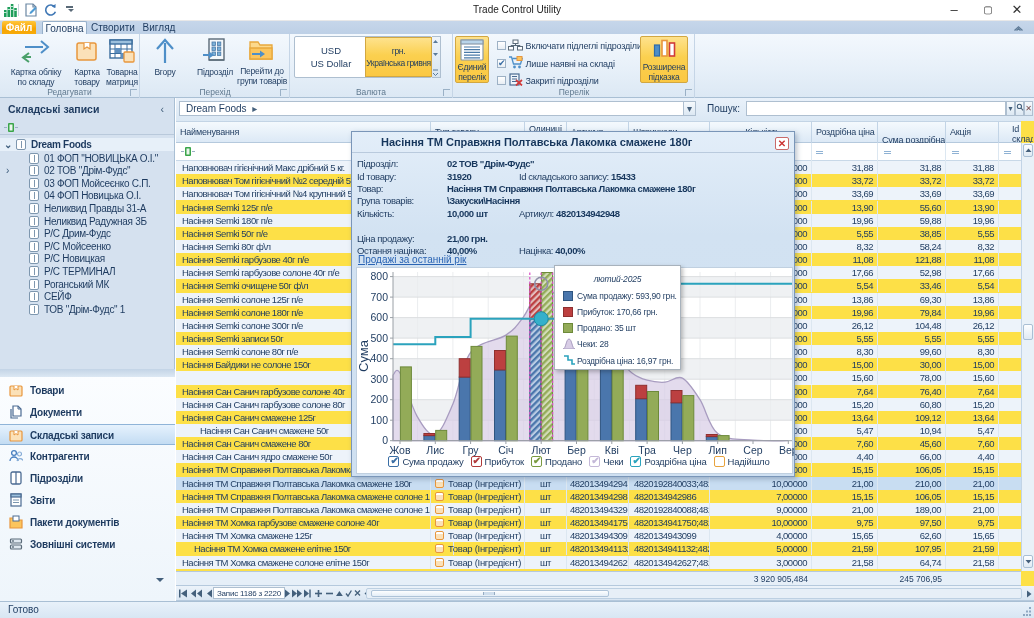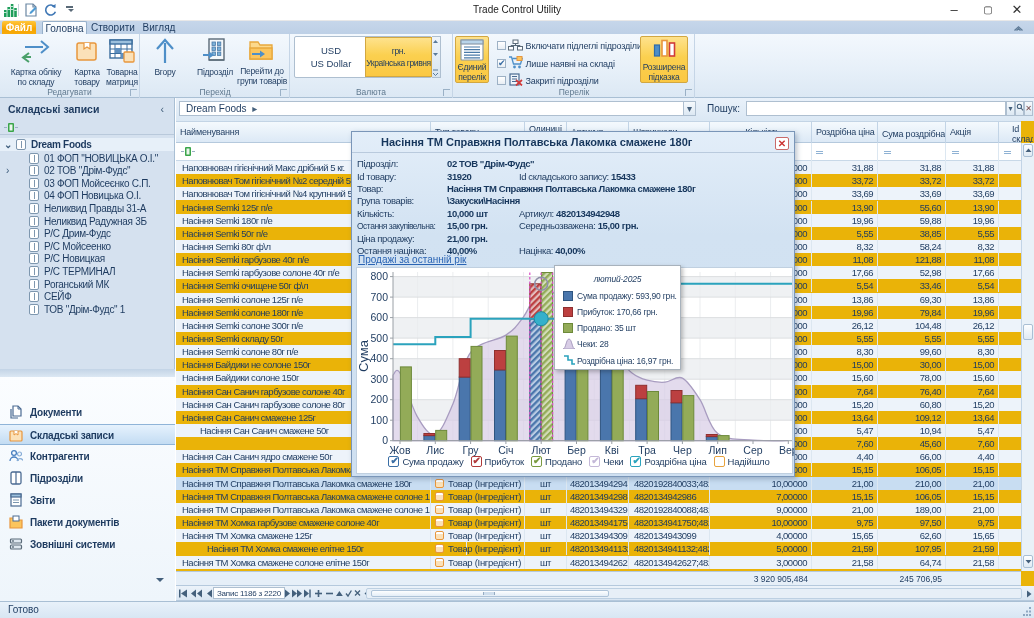--- a/index.html
+++ b/index.html
@@ -36,21 +36,21 @@
 #lpanel{left:0;top:98px;width:175px;height:503px;background:#d5e1ef;border-right:1px solid #a9bfd4}
 #lphead{position:absolute;left:0;top:0;width:174px;height:23px;font-weight:bold;line-height:23px;padding-left:8px;color:#1d3a5f;font-size:10.5px}
 #lptool{position:absolute;left:0;top:23px;width:174px;height:14px;border-bottom:1px solid #b9c9db}
 .treerow{position:absolute;left:0;width:174px;height:13px;line-height:13px;white-space:nowrap;color:#1d3a5f;font-size:10px;letter-spacing:-0.3px}
 .treerow .ticon{display:inline-block;width:10px;height:11px;border:1px solid #7e97af;border-radius:2px;background:#fff;vertical-align:-2px;position:relative;margin-right:5px}
 .treerow .ticon:after{content:"";position:absolute;left:4px;top:1px;bottom:1px;width:1px;background:#7e97af}
 .navrow{position:absolute;left:0;width:175px;height:21px;line-height:21px;font-weight:bold;color:#1d3a5f;white-space:nowrap;font-size:10px;letter-spacing:-0.2px}
 .navrow svg{vertical-align:-3px;margin:0 7px 0 9px}
 .navsel{background:linear-gradient(#e6f2fd,#c3dcf3);border-top:1px solid #8fb4d8;border-bottom:1px solid #8fb4d8}
 
-#content{left:176px;top:98px;width:858px;height:503px;background:#eab308}
+#content{left:176px;top:98px;width:858px;height:503px;background:#fde047}
 #crumbbar{position:absolute;left:0;top:0;width:858px;height:23px;background:linear-gradient(#e9f1fa,#dbe8f4)}
 .inbox{position:absolute;background:#fff;border:1px solid #aebfd0;height:15px;line-height:14px;font-size:10px}
 #thead{position:absolute;left:0;top:23px;width:845px;height:22px;background:linear-gradient(#f4f9fd,#dcE9f6);border-bottom:1px solid #b5c9dd;border-top:1px solid #c3d4e5}
 .hc{position:absolute;top:0;height:22px;border-right:1px solid #c2d4e6;padding:2px 0 0 4px;line-height:10px;color:#1d3a5f;font-size:9px;letter-spacing:-0.2px;white-space:nowrap;overflow:hidden}
 #filterrow{position:absolute;left:0;top:45px;width:845px;height:18px;background:#fff;border-bottom:1px solid #c8d8e8}
 .fline{position:absolute;top:0;height:18px;border-right:1px solid #dce7f1}
 .feq{position:absolute;top:8px;width:7px;height:3px;border-top:1.5px solid #8fb2d4;border-bottom:1.5px solid #8fb2d4}
 #rows{position:absolute;left:0;top:63px;width:845px;height:410px;overflow:hidden}
 .r{position:absolute;left:0;width:845px;height:13.15px;line-height:13px;white-space:nowrap;font-size:9.5px;letter-spacing:-0.5px}
 .r.odd{background:#edf3fa}
@@ -267,20 +267,24 @@
   <div class="treerow" style="top:116.6px"><span style="display:inline-block;width:29px"></span><span class="ticon"></span>Неликвид Радужная 3Б</div>
   <div class="treerow" style="top:129.2px"><span style="display:inline-block;width:29px"></span><span class="ticon"></span>Р/С Дрим-Фудс</div>
   <div class="treerow" style="top:141.8px"><span style="display:inline-block;width:29px"></span><span class="ticon"></span>Р/С Мойсеенко</div>
   <div class="treerow" style="top:154.4px"><span style="display:inline-block;width:29px"></span><span class="ticon"></span>Р/С Новицкая</div>
   <div class="treerow" style="top:167px"><span style="display:inline-block;width:29px"></span><span class="ticon"></span>Р/С ТЕРМИНАЛ</div>
   <div class="treerow" style="top:179.6px"><span style="display:inline-block;width:29px"></span><span class="ticon"></span>Роганський МК</div>
   <div class="treerow" style="top:192.2px"><span style="display:inline-block;width:29px"></span><span class="ticon"></span>СЕЙФ</div>
   <div class="treerow" style="top:204.8px"><span style="display:inline-block;width:29px"></span><span class="ticon"></span>ТОВ "Дрім-Фудс" 1</div>
   <div style="position:absolute;left:0;top:271px;width:175px;height:8px;background:linear-gradient(#c3d4e6,#dce8f3)"></div>
     <div style="position:absolute;left:0;top:279px;width:175px;height:224px;background:linear-gradient(#fbfdff,#eef5fb)"></div>
+  <div class="navrow" style="top:282px"><svg width="14" height="14" viewBox="0 0 14 14">
+        <rect x="1" y="3" width="12" height="10" rx="1" fill="#fbe1b8" stroke="#e8963c" stroke-width="1.2"></rect>
+        <path d="M5,3 v4 l2,-1.4 2,1.4 v-4" fill="#fff" stroke="#e8963c"></path>
+      </svg>Товари</div>
   <div class="navrow" style="top:304px"><svg width="14" height="14" viewBox="0 0 14 14">
         <path d="M4,1 h5 l3,3 v7 h-8 z" fill="#fff" stroke="#4a6a92" stroke-width="1.2"></path>
         <path d="M9,1 v3 h3" fill="none" stroke="#4a6a92"></path>
         <path d="M2,4 v9 h7" fill="none" stroke="#4a6a92" stroke-width="1.2"></path>
       </svg>Документи</div>
   <div class="navrow navsel" style="top:326px"><svg width="14" height="14" viewBox="0 0 14 14">
         <rect x="1" y="3" width="12" height="10" rx="1" fill="#fbe1b8" stroke="#e8963c" stroke-width="1.2"></rect>
         <path d="M5,3 v4 l2,-1.4 2,1.4 v-4" fill="#fff" stroke="#e8963c"></path>
       </svg>Складські записи</div>
   <div class="navrow" style="top:370px"><svg width="14" height="14" viewBox="0 0 14 14">
@@ -324,21 +328,21 @@
     <div class="inbox" style="left:848px;top:3px;width:9px;background:linear-gradient(#f6fafd,#dce8f3);text-align:center;color:#7a4a4a;font-size:8px">✕</div>
   </div>
   <div id="thead">
     <div class="hc" style="left:0;width:255px;padding-top:5px">Найменування</div>
     <div class="hc" style="left:255px;width:94px;padding-top:5px">Тип товару</div>
     <div class="hc" style="left:349px;width:42px;white-space:normal">Одиниці виміру</div>
     <div class="hc" style="left:391px;width:62px;padding-top:5px">Артикул</div>
     <div class="hc" style="left:453px;width:81px;padding-top:5px">Штрихкоди</div>
     <div class="hc" style="left:534px;width:102px;padding-top:5px;text-align:center">Кількість</div>
     <div class="hc" style="left:636px;width:66px;padding-top:5px">Роздрібна ціна</div>
-    <div class="hc" style="left:702px;width:68px;padding-top:7px">Сума роздрібна</div>
+    <div class="hc" style="left:702px;width:68px;padding-top:13px">Сума роздрібна</div>
     <div class="hc" style="left:770px;width:53px;padding-top:5px">Акція</div>
     <div class="hc" style="left:823px;width:34px;border-right:none;white-space:normal;padding-left:13px">Id склад запису</div>
   </div>
   <div id="filterrow">
     <svg style="position:absolute;left:5px;top:4px" width="14" height="9" viewBox="0 0 14 9">
         <rect x="4" y="0" width="6" height="9" rx="1" fill="#3aa54a"></rect>
         <rect x="5.5" y="1.5" width="3" height="6" fill="#eaf6ec"></rect>
         <path d="M0,4.5 h3 M11,4.5 h3" stroke="#9ab0c4"></path>
       </svg>
     <div class="fline" style="left:254px"></div>
@@ -493,21 +497,21 @@
         <div class="c" style="left:255px;width:94px;letter-spacing:-0.3px"><span class="pic"></span>Товар (Інгредієнт)</div>
         <div class="c" style="left:349px;width:42px;text-align:center">шт</div>
         <div class="c" style="left:391px;width:62px;padding-left:3px"></div>
         <div class="c" style="left:453px;width:81px;padding-left:5px"></div>
         <div class="c num" style="left:534px;width:102px">4,00000</div>
         <div class="c num" style="left:636px;width:66px">26,12</div>
         <div class="c num" style="left:702px;width:68px">104,48</div>
         <div class="c num" style="left:770px;width:53px">26,12</div>
       </div>
 <div class="r" style="top:171.0px">
-        <div class="c" style="left:0;width:255px;padding-left:6px">Насіння Semki складу 50г</div>
+        <div class="c" style="left:0;width:255px;padding-left:6px">Насіння Semki записи 50г</div>
         <div class="c" style="left:255px;width:94px;letter-spacing:-0.3px"><span class="pic"></span>Товар (Інгредієнт)</div>
         <div class="c" style="left:349px;width:42px;text-align:center">шт</div>
         <div class="c" style="left:391px;width:62px;padding-left:3px"></div>
         <div class="c" style="left:453px;width:81px;padding-left:5px"></div>
         <div class="c num" style="left:534px;width:102px">1,00000</div>
         <div class="c num" style="left:636px;width:66px">5,55</div>
         <div class="c num" style="left:702px;width:68px">5,55</div>
         <div class="c num" style="left:770px;width:53px">5,55</div>
       </div>
 <div class="r odd" style="top:184.1px">
@@ -526,21 +530,20 @@
         <div class="c" style="left:255px;width:94px;letter-spacing:-0.3px"><span class="pic"></span>Товар (Інгредієнт)</div>
         <div class="c" style="left:349px;width:42px;text-align:center">шт</div>
         <div class="c" style="left:391px;width:62px;padding-left:3px"></div>
         <div class="c" style="left:453px;width:81px;padding-left:5px"></div>
         <div class="c num" style="left:534px;width:102px">2,00000</div>
         <div class="c num" style="left:636px;width:66px">15,00</div>
         <div class="c num" style="left:702px;width:68px">30,00</div>
         <div class="c num" style="left:770px;width:53px">15,00</div>
       </div>
 <div class="r odd" style="top:210.4px">
-        <div class="c" style="left:0;width:255px;padding-left:6px">Насіння Байдики солоне 150г</div>
         <div class="c" style="left:255px;width:94px;letter-spacing:-0.3px"><span class="pic"></span>Товар (Інгредієнт)</div>
         <div class="c" style="left:349px;width:42px;text-align:center">шт</div>
         <div class="c" style="left:391px;width:62px;padding-left:3px"></div>
         <div class="c" style="left:453px;width:81px;padding-left:5px"></div>
         <div class="c num" style="left:534px;width:102px">5,00000</div>
         <div class="c num" style="left:636px;width:66px">15,60</div>
         <div class="c num" style="left:702px;width:68px">78,00</div>
         <div class="c num" style="left:770px;width:53px">15,60</div>
       </div>
 <div class="r" style="top:223.6px">
@@ -581,20 +584,21 @@
         <div class="c" style="left:255px;width:94px;letter-spacing:-0.3px"><span class="pic"></span>Товар (Інгредієнт)</div>
         <div class="c" style="left:349px;width:42px;text-align:center">шт</div>
         <div class="c" style="left:391px;width:62px;padding-left:3px"></div>
         <div class="c" style="left:453px;width:81px;padding-left:5px"></div>
         <div class="c num" style="left:534px;width:102px">2,00000</div>
         <div class="c num" style="left:636px;width:66px">5,47</div>
         <div class="c num" style="left:702px;width:68px">10,94</div>
         <div class="c num" style="left:770px;width:53px">5,47</div>
       </div>
 <div class="r" style="top:276.2px">
+        <div class="c" style="left:0;width:255px;padding-left:6px">Насіння Сан Санич смажене 80г</div>
         <div class="c" style="left:255px;width:94px;letter-spacing:-0.3px"><span class="pic"></span>Товар (Інгредієнт)</div>
         <div class="c" style="left:349px;width:42px;text-align:center">шт</div>
         <div class="c" style="left:391px;width:62px;padding-left:3px"></div>
         <div class="c" style="left:453px;width:81px;padding-left:5px"></div>
         <div class="c num" style="left:534px;width:102px">6,00000</div>
         <div class="c num" style="left:636px;width:66px">7,60</div>
         <div class="c num" style="left:702px;width:68px">45,60</div>
         <div class="c num" style="left:770px;width:53px">7,60</div>
       </div>
 <div class="r odd" style="top:289.3px">
@@ -668,21 +672,21 @@
         <div class="c" style="left:255px;width:94px;letter-spacing:-0.3px"><span class="pic"></span>Товар (Інгредієнт)</div>
         <div class="c" style="left:349px;width:42px;text-align:center">шт</div>
         <div class="c" style="left:391px;width:62px;padding-left:3px">4820134943099</div>
         <div class="c" style="left:453px;width:81px;padding-left:5px">4820134943099</div>
         <div class="c num" style="left:534px;width:102px">4,00000</div>
         <div class="c num" style="left:636px;width:66px">15,65</div>
         <div class="c num" style="left:702px;width:68px">62,60</div>
         <div class="c num" style="left:770px;width:53px">15,65</div>
       </div>
 <div class="r" style="top:381.4px">
-        <div class="c" style="left:17px;width:274px;padding-left:14px">Насіння ТМ Хомка смажене елітне 150г</div>
+        <div class="c" style="left:4px;width:274px;padding-left:14px">Насіння ТМ Хомка смажене елітне 150г</div>
         <div class="c" style="left:255px;width:94px;letter-spacing:-0.3px"><span class="pic"></span>Товар (Інгредієнт)</div>
         <div class="c" style="left:349px;width:42px;text-align:center">шт</div>
         <div class="c" style="left:391px;width:62px;padding-left:3px">4820134941132</div>
         <div class="c" style="left:453px;width:81px;padding-left:5px">4820134941132;4820134</div>
         <div class="c num" style="left:534px;width:102px">5,00000</div>
         <div class="c num" style="left:636px;width:66px">21,59</div>
         <div class="c num" style="left:702px;width:68px">107,95</div>
         <div class="c num" style="left:770px;width:53px">21,59</div>
       </div>
 <div class="r odd" style="top:394.5px">
@@ -745,21 +749,20 @@
   </div>
 </div>
 <div class="abs" id="dlg">
 <div id="dlgtitle">Насіння ТМ Справжня Полтавська Лакомка смажене 180г</div>
 <div id="dlgclose">✕</div>
 <div class="drow" style="top:25.0px">Підрозділ:<span class="dval" style="position:absolute;left:90px">02 ТОВ "Дрім-Фудс"</span></div>
 <div class="drow" style="top:37.5px">Id товару:<span class="dval" style="position:absolute;left:90px">31920</span><span class="dl3">Id складського запису: <span class="dval">15433</span></span></div>
 <div class="drow" style="top:49.9px">Товар:<span class="dval" style="position:absolute;left:90px">Насіння ТМ Справжня Полтавська Лакомка смажене 180г</span></div>
 <div class="drow" style="top:62.3px">Група товарів:<span class="dval" style="position:absolute;left:90px">\Закуски\Насіння</span></div>
 <div class="drow" style="top:74.8px">Кількість:<span class="dval" style="position:absolute;left:90px">10,000 шт</span><span class="dl3">Артикул: <span class="dval">4820134942948</span></span></div>
-<div class="drow" style="top:87.2px"><span style="font-size:8.5px;letter-spacing:-0.5px">Остання закупівельна:</span><span class="dval" style="position:absolute;left:90px">15,00 грн.</span><span class="dl3">Середньозважена: <span class="dval">15,00 грн.</span></span></div>
 <div class="drow" style="top:99.7px">Ціна продажу:<span class="dval" style="position:absolute;left:90px">21,00 грн.</span></div>
 <div class="drow" style="top:112.1px">Остання націнка:<span class="dval" style="position:absolute;left:90px">40,00%</span><span class="dl3">Націнка: <span class="dval">40,00%</span></span></div>
 <div id="saleslink">Продажі за останній рік</div>
 <div id="chartpanel">
       <svg width="437" height="207" viewBox="0 0 437 207" style="position:absolute;left:0;top:0">
         <defs>
           <pattern id="hb" width="4.5" height="4.5" patternTransform="rotate(45)" patternUnits="userSpaceOnUse">
             <rect width="4.5" height="4.5" fill="#b9cbe3"></rect>
             <rect width="2.3" height="4.5" fill="#4a76ac"></rect>
           </pattern>

